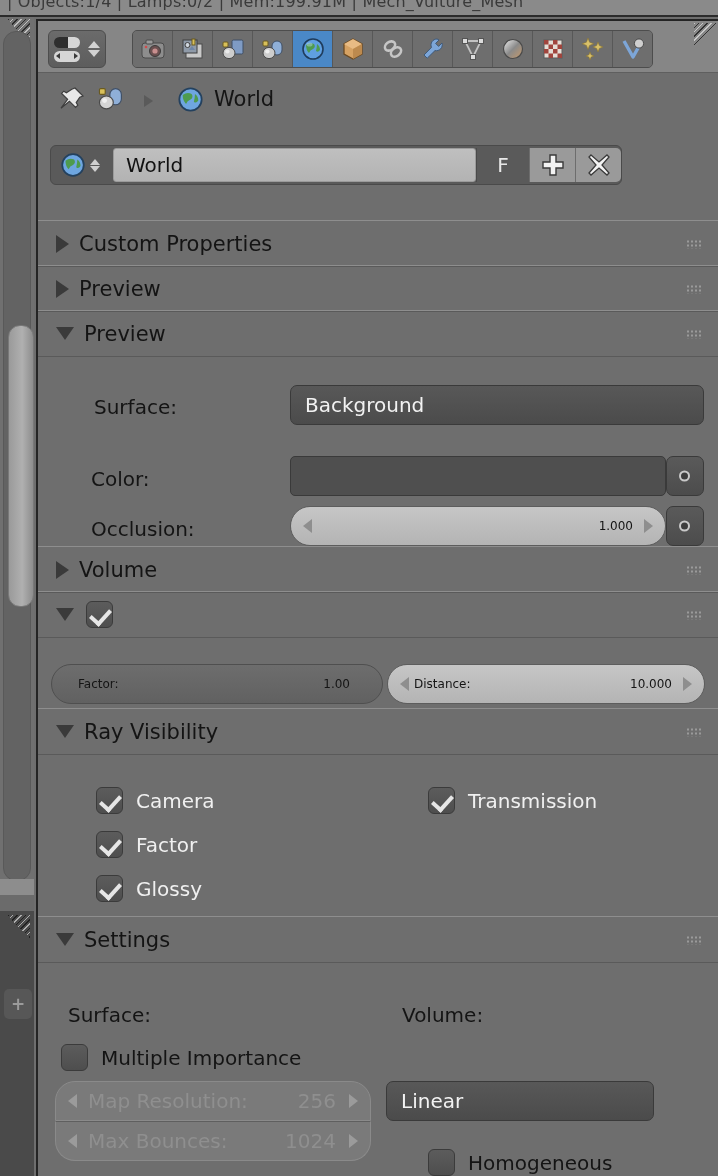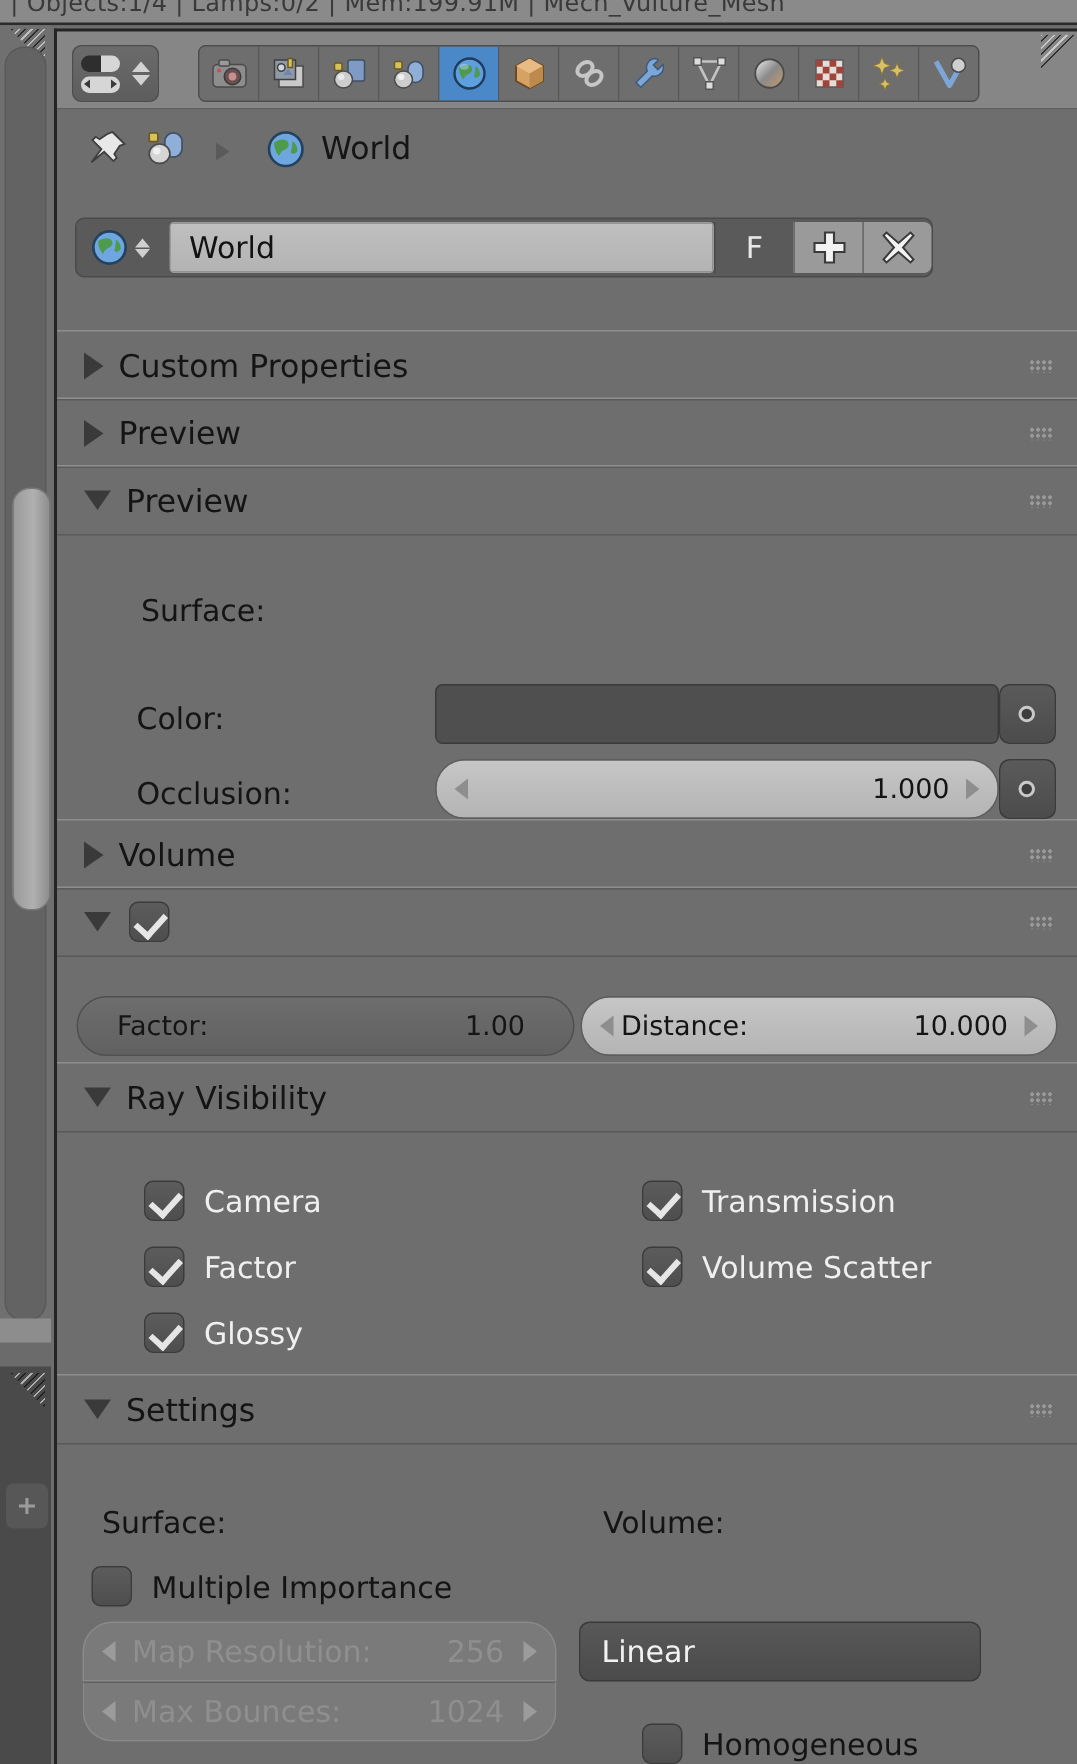--- a/index.html
+++ b/index.html
@@ -172,21 +172,21 @@
   }
   .sock-btn .dot-socket{right:13px;}
   .colorfield{
     height:40px;border-radius:5px;border:1px solid #3a3a3a;
     background:#4f4f4f;box-sizing:border-box;
   }
   .slider{
     height:40px;border-radius:20px;border:1px solid #5d5d5d;
     background:linear-gradient(#c6c6c6,#b4b4b4);
     display:flex;align-items:center;position:relative;box-sizing:border-box;
-    font-size:18px;color:#141414;
+    font-size:12px;color:#141414;
   }
   .slider.dark{background:linear-gradient(#6d6d6d,#616161);border:1px solid #4f4f4f;color:#151515;text-align:center;}
   .slider .arl{position:absolute;left:12px;top:50%;transform:translateY(-50%);
     width:0;height:0;border-top:7px solid transparent;border-bottom:7px solid transparent;border-right:9px solid #8e8e8e;}
   .slider .arr{position:absolute;right:12px;top:50%;transform:translateY(-50%);
     width:0;height:0;border-top:7px solid transparent;border-bottom:7px solid transparent;border-left:9px solid #8e8e8e;}
   .slider .sl-lab{position:absolute;left:26px;}
   .slider .sl-val{position:absolute;right:32px;}
 
   .numfield{
@@ -434,20 +434,21 @@
       <div class="grip"></div>
     </div>
 
     <div class="panel-hdr" style="top:289px;">
       <div class="tri-d"></div>
       <div class="ptitle">Preview</div>
       <div class="grip"></div>
     </div>
     <div class="sect" style="top:334px;height:205px;">
       <div class="lbl" style="position:absolute;left:56px;top:40px;">Surface:</div>
+      <div class="dropdown" style="position:absolute;left:252px;top:30px;width:414px;">Background</div>
 
       <div class="lbl" style="position:absolute;left:53px;top:112px;">Color:</div>
       <div class="colorfield" style="position:absolute;left:252px;top:101px;width:376px;"></div>
       <div class="sock-btn" style="position:absolute;left:628px;top:101px;">
         <span class="dot-socket"></span>
       </div>
 
       <div class="lbl" style="position:absolute;left:53px;top:162px;">Occlusion:</div>
       <div class="slider" style="position:absolute;left:252px;top:151px;width:376px;">
         <span class="arl"></span>
@@ -498,24 +499,20 @@
         <span class="lbl-w">Factor</span>
       </div>
       <div class="cbrow" style="position:absolute;left:58px;top:122px;">
         <span class="cbx on"></span>
         <span class="lbl-w">Glossy</span>
       </div>
       <div class="cbrow" style="position:absolute;left:390px;top:34px;">
         <span class="cbx on"></span>
         <span class="lbl-w">Transmission</span>
       </div>
-      <div class="cbrow" style="position:absolute;left:390px;top:78px;">
-        <span class="cbx on"></span>
-        <span class="lbl-w">Volume Scatter</span>
-      </div>
     </div>
 
     <div class="panel-hdr" style="top:895px;">
       <div class="tri-d"></div>
       <div class="ptitle">Settings</div>
       <div class="grip"></div>
     </div>
     <div class="sect" style="top:940px;height:217px;">
       <div class="lbl" style="position:absolute;left:30px;top:42px;">Surface:</div>
       <div class="lbl" style="position:absolute;left:364px;top:42px;">Volume:</div>

